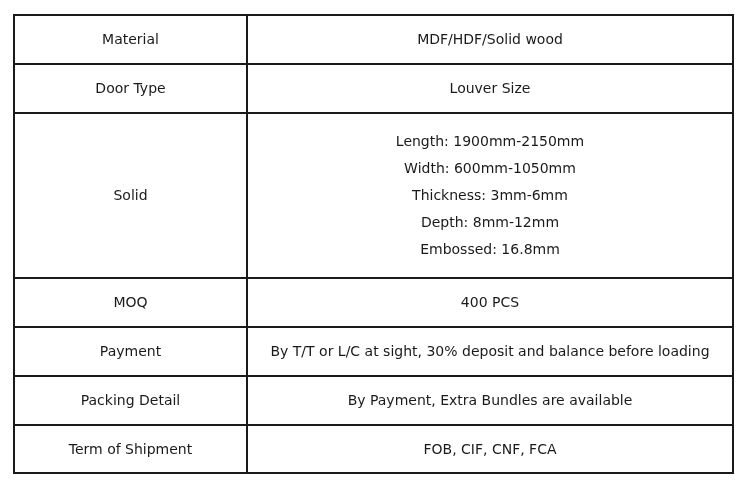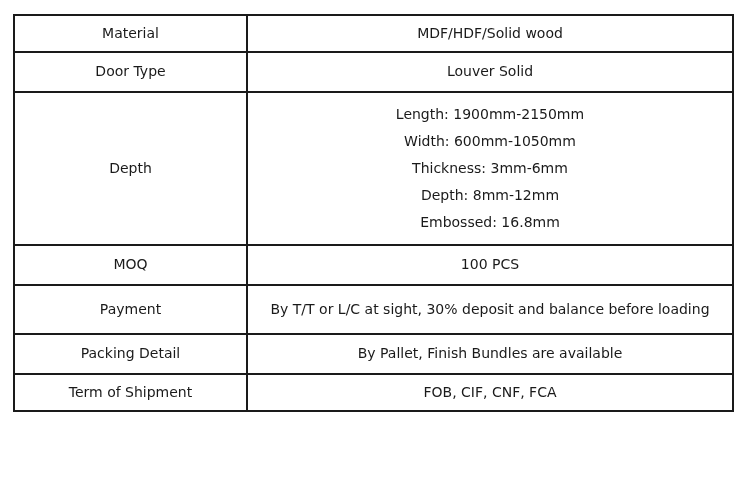--- a/index.html
+++ b/index.html
@@ -22,21 +22,21 @@
     width: 721px;
     margin: 14px 0 0 13px;
     color: #1a1a1a;
   }
   table.spec td {
     border: 2px solid #1a1a1a;
     font-size: 14px;
     line-height: 1.35;
     text-align: center;
     vertical-align: middle;
-    padding: 8px 6px;
+    padding: 14px 6px;
     overflow: hidden;
   }
   td.col-label { width: 219px; }
   tr.h-material { height: 31px; }
   tr.h-single   { height: 40px; }
   tr.h-size     { height: 135px; }
   tr.h-payment  { height: 49px; }
   tr.h-last     { height: 35px; margin-top: 44px; }
   .size-line {
     height: 27px;
@@ -56,43 +56,43 @@
 
 <div class="page">
   <table class="spec">
     <tbody>
       <tr class="h-material">
         <td class="col-label">Material</td>
         <td>MDF/HDF/Solid wood</td>
       </tr>
       <tr class="h-single">
         <td class="col-label">Door Type</td>
-        <td>Louver Solid</td>
+        <td>Louver Size</td>
       </tr>
       <tr class="h-size">
-        <td class="col-label">Depth</td>
+        <td class="col-label">Solid</td>
         <td>
           <div class="size-line">Length: 1900mm-2150mm</div>
           <div class="size-line">Width: 600mm-1050mm</div>
           <div class="size-line">Thickness: 3mm-6mm</div>
           <div class="size-line">Depth: 8mm-12mm</div>
           <div class="size-line">Embossed: 16.8mm</div>
         </td>
       </tr>
       <tr class="h-single">
         <td class="col-label">MOQ</td>
-        <td>100 PCS</td>
+        <td>400 PCS</td>
       </tr>
       <tr class="h-payment">
         <td class="col-label">Payment</td>
         <td class="cell-payment">By T/T or L/C at sight, 30% deposit and balance before loading</td>
       </tr>
       <tr class="h-single">
         <td class="col-label">Packing Detail</td>
-        <td>By Pallet, Finish Bundles are available</td>
+        <td>By Payment, Extra Bundles are available</td>
       </tr>
       <tr class="h-last">
         <td class="col-label">Term of Shipment</td>
         <td>FOB, CIF, CNF, FCA</td>
       </tr>
     </tbody>
   </table>
 </div>
 
 </body></html>

